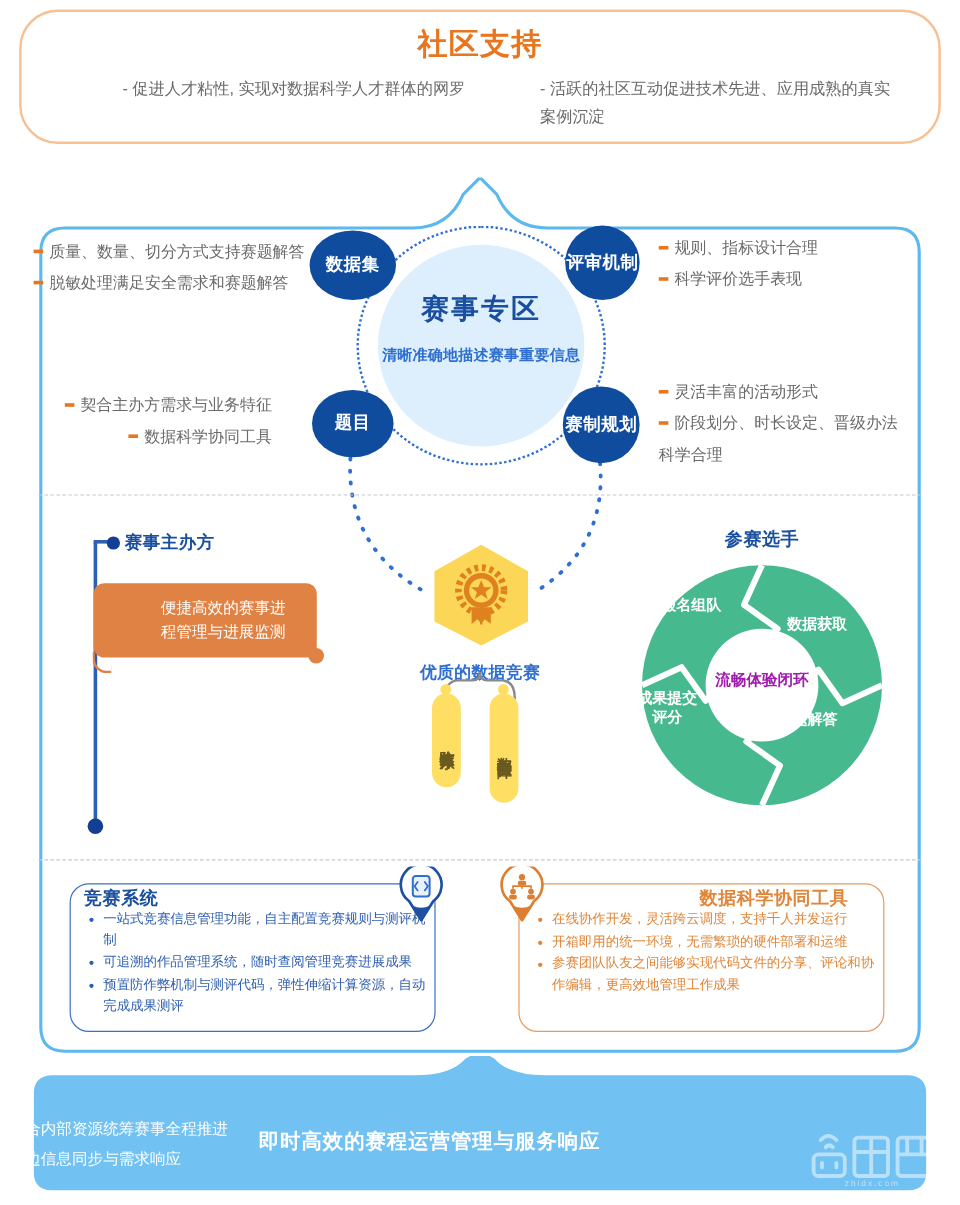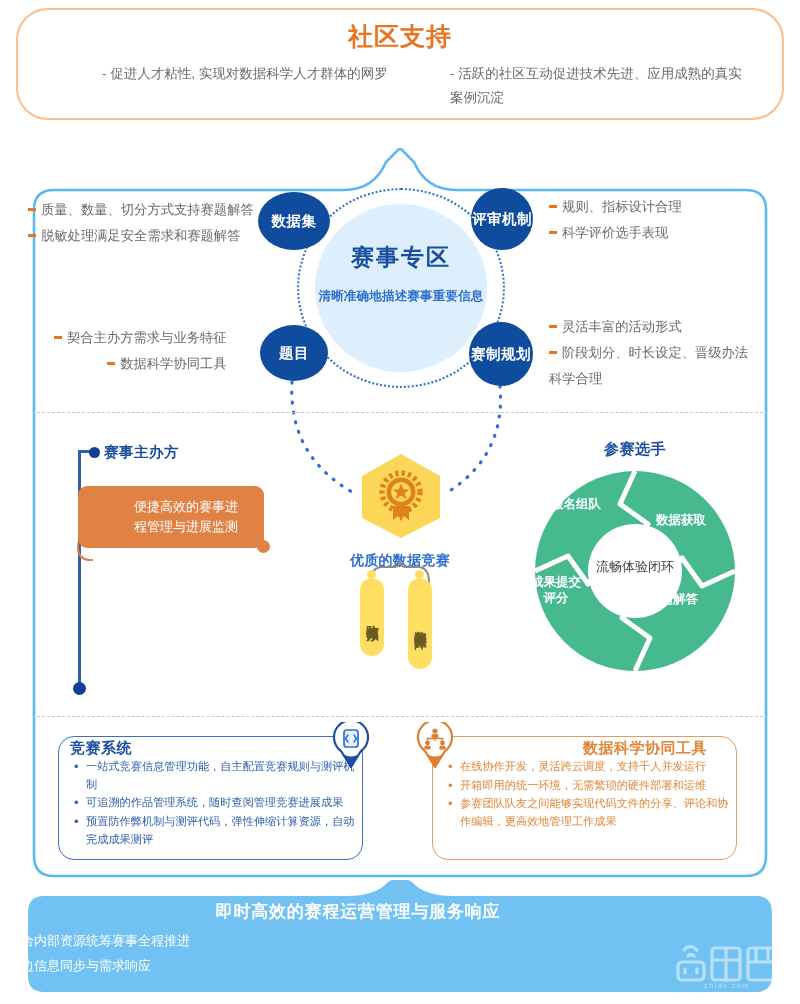--- a/index.html
+++ b/index.html
@@ -118,21 +118,21 @@
   #vtag-knob-1{left:415px;top:570px;}
 
   
   #donut-label{
     position:absolute;left:565px;top:440px;width:140px;text-align:center;
     color:#1a4fa0;font-size:15px;font-weight:bold;letter-spacing:.5px;
   }
   #donut-svg{position:absolute;left:530px;top:466px;}
   #donut-center-text{
     position:absolute;left:588px;top:558px;width:94px;text-align:center;
-    color:#404040;font-size:13px;font-weight:normal;line-height:1.35;
+    color:#a21caf;font-size:13px;font-weight:bold;line-height:1.35;
   }
   .donut-seg-label{
     position:absolute;color:#fff;font-size:12.5px;font-weight:bold;
     line-height:1.3;text-align:center;width:56px;
   }
   #dseg-0{left:548px;top:496px;}
   #dseg-1{left:653px;top:512px;}
   #dseg-2{left:645px;top:591px;}
   #dseg-3{left:528px;top:574px;}
 
@@ -151,21 +151,21 @@
   .card-list .li{position:relative;padding-left:16px;margin-bottom:1px;}
   .card-list .li:before{content:"•";position:absolute;left:4px;top:-1px;font-size:13px;}
 
   .pin{position:absolute;width:38px;height:46px;}
   #system-pin{left:332px;top:722px;}
   #tools-pin{left:416px;top:722px;}
 
   
   #bottom-banner-svg{position:absolute;left:28px;top:880px;}
   #banner-title{
-    position:absolute;left:0;top:900px;width:716px;text-align:center;
+    position:absolute;left:0;top:940px;width:716px;text-align:center;
     color:#ffffff;font-size:17px;font-weight:bold;letter-spacing:.8px;
   }
   .banner-bullet{
     position:absolute;width:800px;text-align:left;color:#fff;font-size:13px;
   }
   #banner-bullet-0{top:932px;}
   #banner-bullet-1{top:957px;}
   .banner-bullet:before{content:"● ";font-size:9px;vertical-align:2px;}
 
   

